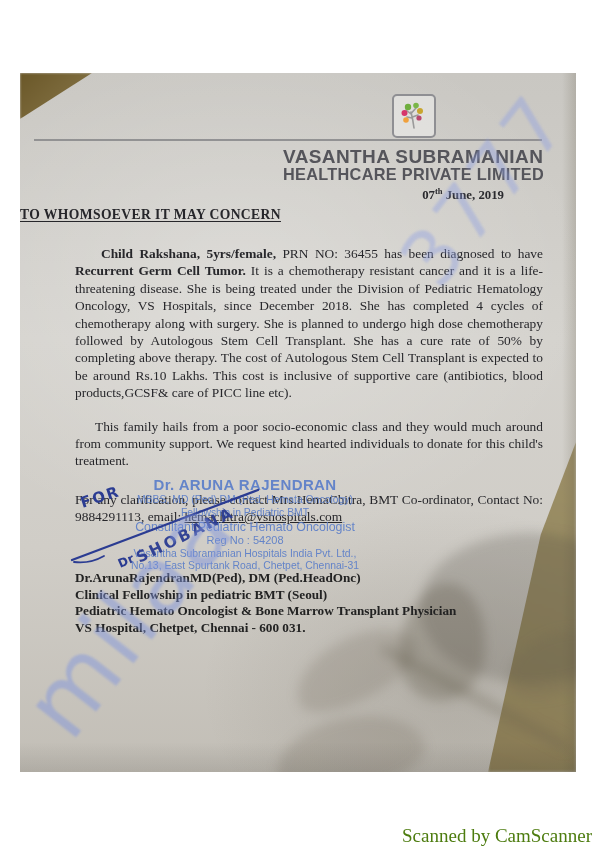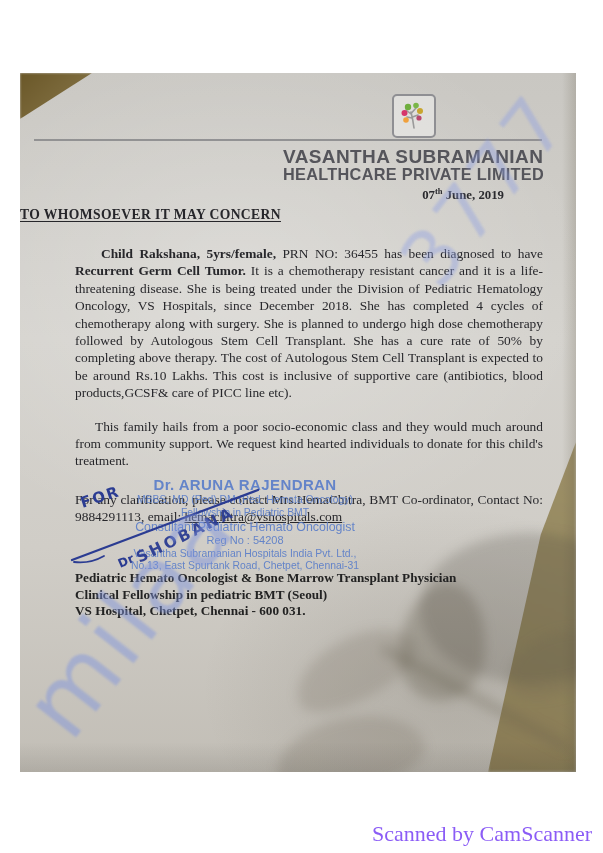--- a/index.html
+++ b/index.html
@@ -81,21 +81,21 @@
   .hand .dr{position:absolute;left:58px;top:76px;font-size:12px;font-weight:bold;transform:rotate(-24deg);}
   .hand .sig{position:absolute;left:72px;top:48px;font-size:15.5px;font-weight:bold;letter-spacing:3px;transform:rotate(-26deg);opacity:.95;}
   .hand svg{position:absolute;left:0;top:0;}
   
   .typed{position:absolute;left:55px;top:497px;width:430px;font-size:13.2px;font-weight:bold;color:#222;line-height:16.6px;}
   
   .wm{position:absolute;color:rgba(128,148,222,0.48);font-family:"DejaVu Sans", sans-serif;pointer-events:none;filter:blur(1px);z-index:30;}
   .wm1{left:26px;top:598px;font-size:92px;transform:rotate(-52deg);transform-origin:left center;letter-spacing:4px;}
   .wm2{left:398px;top:158px;font-size:76px;transform:rotate(-52deg);transform-origin:left center;letter-spacing:6px;color:rgba(140,158,228,0.40);}
   
-  .credit{position:absolute;right:11px;bottom:6px;font-size:22px;color:#8b5cf6;font-family:"Liberation Serif", serif;}
+  .credit{position:absolute;right:11px;bottom:6px;font-size:19px;color:#4d7c0f;font-family:"Liberation Serif", serif;}
 </style>
 </head>
 <body>
 
 <div class="photo">
   <div class="corner-shadow"></div>
   <div class="olive-wedge"></div>
   <div class="right-strip"></div>
 
   <div class="leaves">
@@ -152,22 +152,23 @@
     <svg width="340" height="140">
       <path d="M12 82 L 198 12" stroke="#2b3c92" stroke-width="2.2" fill="none" stroke-linecap="round"></path>
       <path d="M14 84 Q 30 86 44 78" stroke="#2b3c92" stroke-width="1.8" fill="none" stroke-linecap="round"></path>
     </svg>
     <span class="for">FOR</span>
     <span class="dr">Dr</span>
     <span class="sig">SHOBANA</span>
   </div>
 
   <div class="typed">
+    <div>Dr.ArunaRajendranMD(Ped), DM (Ped.HeadOnc)</div>
+    <div>Clinical Fellowship in pediatric BMT (Seoul)</div>
     <div>Pediatric Hemato Oncologist &amp; Bone Marrow Transplant Physician</div>
-    <div>Clinical Fellowship in pediatric BMT (Seoul)</div>
     <div>VS Hospital, Chetpet, Chennai - 600 031.</div>
   </div>
 
   <div class="wm wm1">milaa</div>
   <div class="wm wm2">3777</div>
 
   <div class="bottom-vignette"></div>
 </div>
 
 <div class="credit">Scanned by CamScanner</div>

